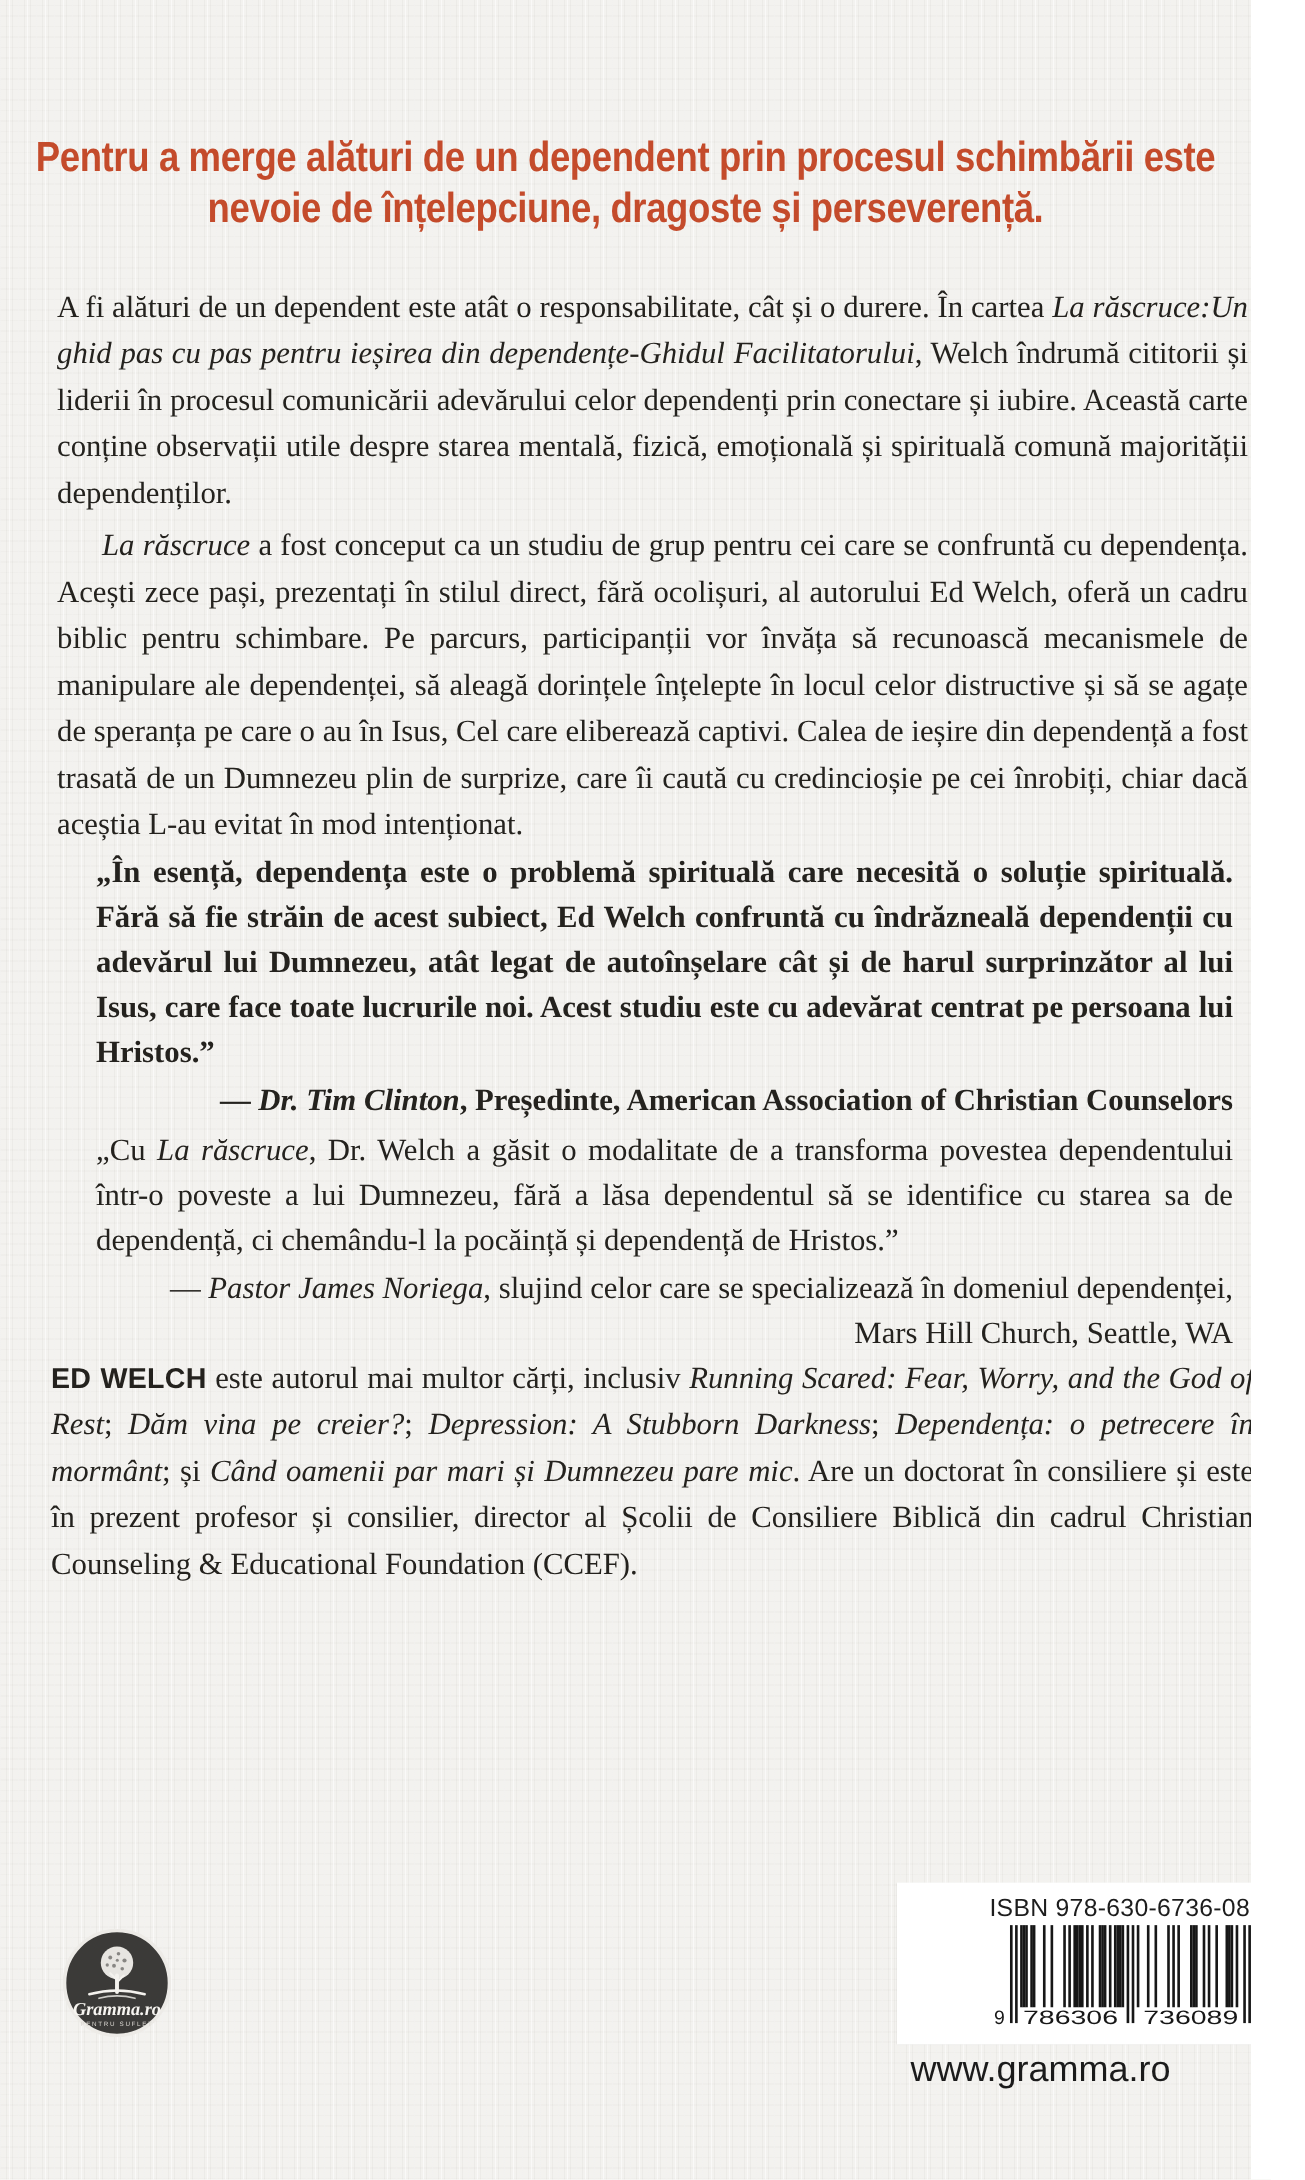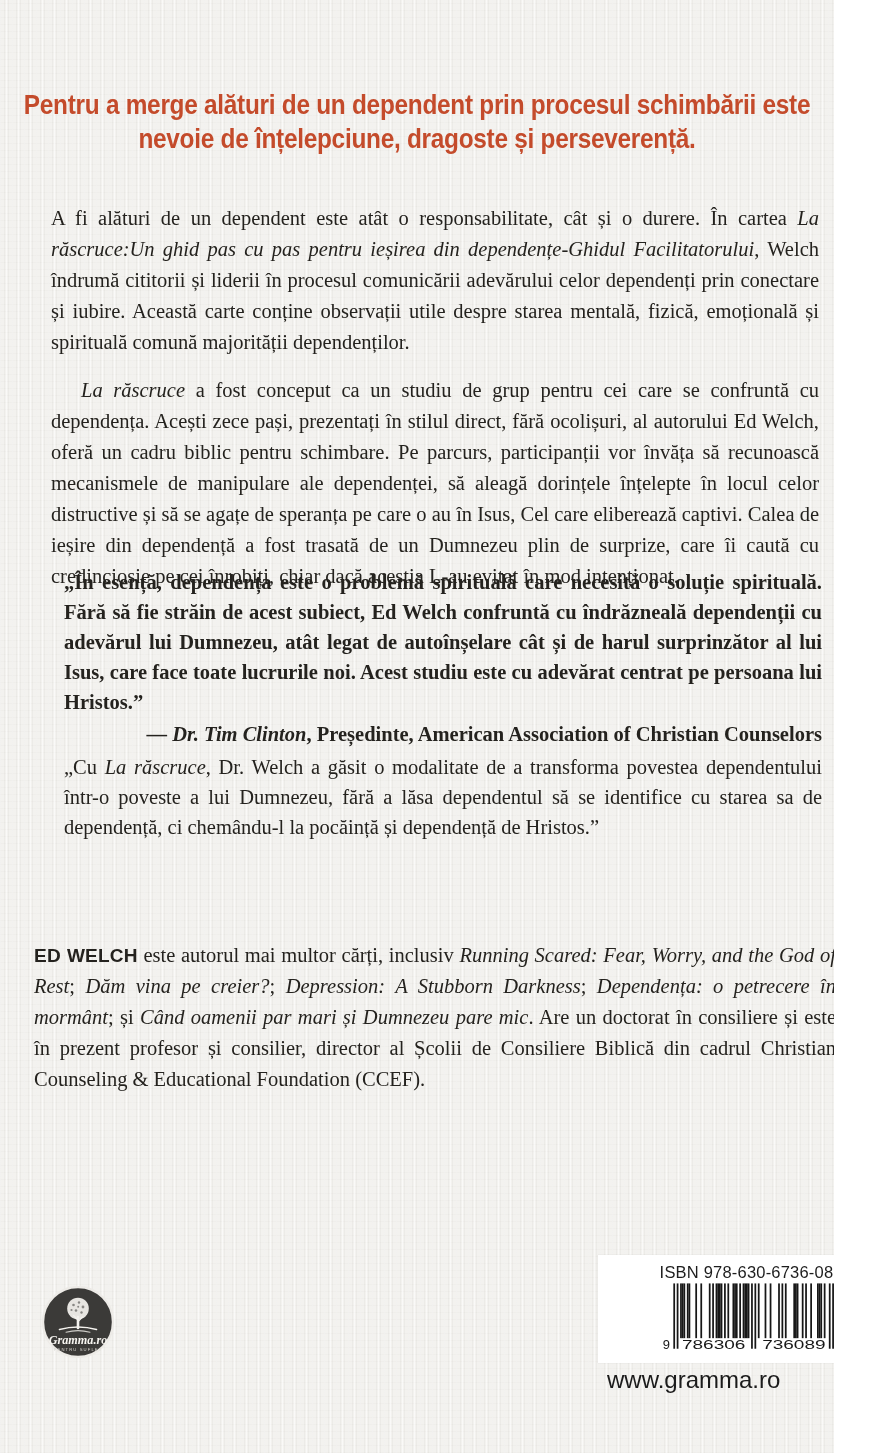--- a/index.html
+++ b/index.html
@@ -40,38 +40,38 @@
   
   .synopsis {
     position: absolute;
     top: 186px;
     left: 34px;
     width: 802px;
     font-size: 20.5px;
     line-height: 31px;
     text-align: justify;
   }
-  .synopsis p { margin: 17px; }
+  .synopsis p { margin: 4px; }
   .synopsis p.indented { text-indent: 30px; }
 
   .quote {
     position: absolute;
     left: 64px;
     width: 758px;
     font-size: 20.5px;
     line-height: 30px;
   }
   .quote-1 { top: 567px; font-weight: bold; }
   .quote-2 { top: 752px; }
   .quote-text { margin: 0; text-align: justify; }
   .quote-attribution { margin: 2px 0 0 10px; text-align: right; }
 
   .bio {
     position: absolute;
-    top: 940px;
+    top: 904px;
     left: 34px;
     width: 802px;
     font-size: 20.5px;
     line-height: 31px;
     text-align: justify;
   }
   .bio p { margin: 0; }
 
   
   .seg-i { font-style: italic; }
@@ -137,20 +137,21 @@
     <p class="indented"><span class="seg-i">La răscruce</span><span> a fost conceput ca un studiu de grup pentru cei care se confruntă cu dependența. Acești zece pași, prezentați în stilul direct, fără ocolișuri, al autorului Ed Welch, oferă un cadru biblic pentru schimbare. Pe parcurs, participanții vor învăța să recunoască mecanismele de manipulare ale dependenței, să aleagă dorințele înțelepte în locul celor distructive și să se agațe de speranța pe care o au în Isus, Cel care eliberează captivi. Calea de ieșire din dependență a fost trasată de un Dumnezeu plin de surprize, care îi caută cu credincioșie pe cei înrobiți, chiar dacă aceștia L-au evitat în mod intenționat.</span></p>
   </div>
 
   <div class="quote quote-1">
     <p class="quote-text"><span>„În esență, dependența este o problemă spirituală care necesită o soluție spirituală. Fără să fie străin de acest subiect, Ed Welch confruntă cu îndrăzneală dependenții cu adevărul lui Dumnezeu, atât legat de autoînșelare cât și de harul surprinzător al lui Isus, care face toate lucrurile noi. Acest studiu este cu adevărat centrat pe persoana lui Hristos.”</span></p>
     <p class="quote-attribution"><span>— </span><span class="seg-i">Dr. Tim Clinton</span><span>, Președinte, American Association of Christian Counselors</span></p>
   </div>
 
   <div class="quote quote-2">
     <p class="quote-text"><span>„Cu </span><span class="seg-i">La răscruce</span><span>, Dr. Welch a găsit o modalitate de a transforma povestea dependentului într-o poveste a lui Dumnezeu, fără a lăsa dependentul să se identifice cu starea sa de dependență, ci chemându-l la pocăință și dependență de Hristos.”</span></p>
+    <p class="quote-attribution"><span>— </span><span class="seg-i">Pastor James Noriega</span><span>, slujind celor care se specializează în domeniul dependenței, Mars Hill Church, Seattle, WA</span></p>
   </div>
 
   <div class="bio">
     <p><span class="seg-bsans">ED WELCH</span><span> este autorul mai multor cărți, inclusiv </span><span class="seg-i">Running Scared: Fear, Worry, and the God of Rest</span><span>; </span><span class="seg-i">Dăm vina pe creier?</span><span>; </span><span class="seg-i">Depression: A Stubborn Darkness</span><span>; </span><span class="seg-i">Dependența: o petrecere în mormânt</span><span>; și </span><span class="seg-i">Când oamenii par mari și Dumnezeu pare mic</span><span>. Are un doctorat în consiliere și este în prezent profesor și consilier, director al Școlii de Consiliere Biblică din cadrul Christian Counseling &amp; Educational Foundation (CCEF).</span></p>
   </div>
 
   <svg class="publisher-logo" viewBox="0 0 72 72" xmlns="http://www.w3.org/2000/svg">
     <circle cx="36" cy="36" r="35" fill="#3b3a38" stroke="#edebe7" stroke-width="2.4"></circle>
     <g>
       <circle cx="36" cy="22.5" r="10.8" fill="#f4f2ee" opacity="0.93"></circle>

